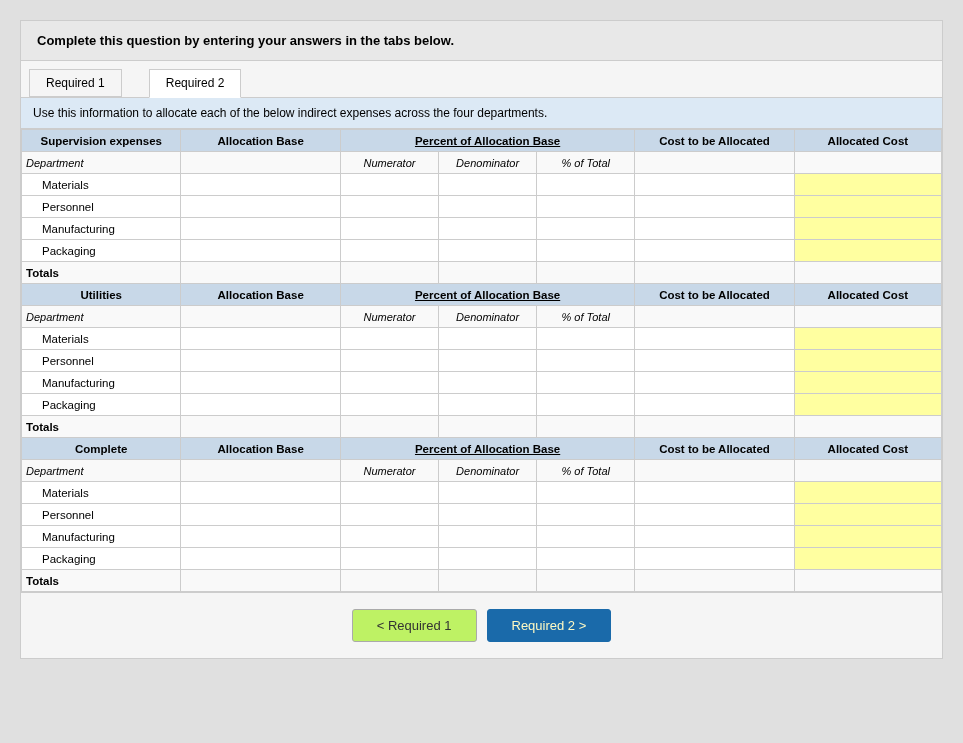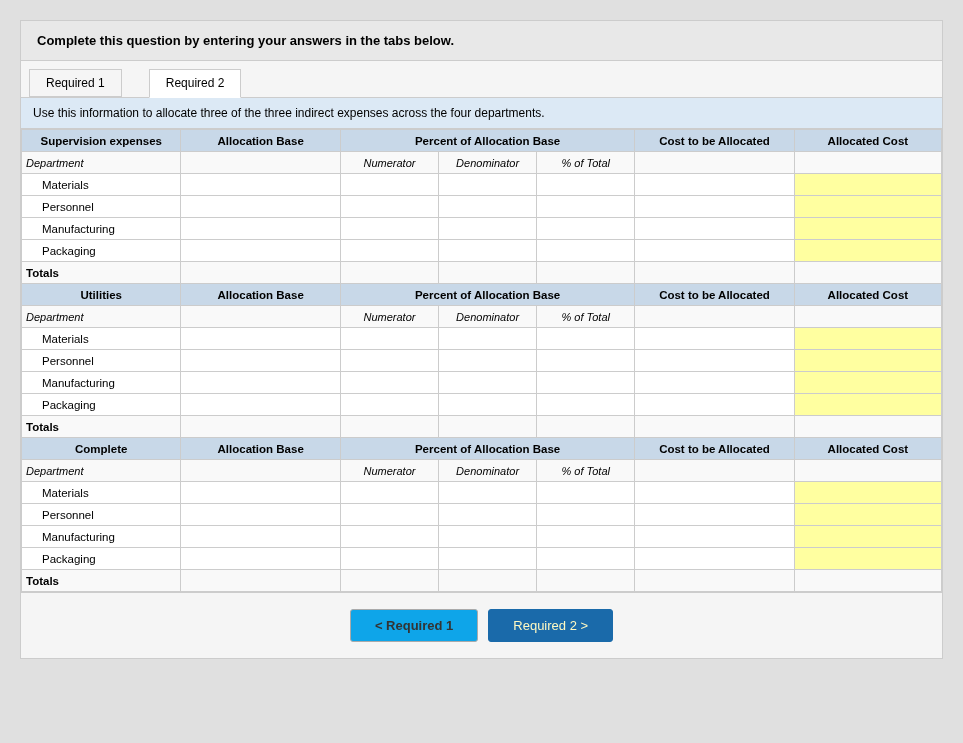--- a/index.html
+++ b/index.html
@@ -19,26 +19,26 @@
     .col-alloc { width: 130px; }
     .col-num { width: 80px; }
     .col-den { width: 80px; }
     .col-pct { width: 80px; }
     .col-cost { width: 130px; }
     .col-allocated { width: 120px; }
     .sub-header td { font-size: 11px; font-style: italic; background: #f9f9f9; }
     .yellow-cell { background: #ffffa0; }
     .indent { padding-left: 20px; }
     .totals-row td { font-weight: bold; background: #f9f9f9; }
-    .pct-header { text-align: center; font-weight: bold; }
+    .pct-header { text-decoration: underline; text-align: center; font-weight: bold; }
     input[type="text"] { border: none; background: transparent; width: 100%; height: 100%; outline: none; font-size: 11.5px; }
     .yellow-input { background: #ffffa0; }
     .nav-footer { display: flex; justify-content: center; gap: 10px; padding: 16px; background: #f5f5f5; border-top: 1px solid #ccc; }
     .nav-btn { padding: 8px 24px; font-size: 13px; cursor: pointer; border: 1px solid #aaa; border-radius: 3px; }
-    .nav-btn.prev { background: #0ea5e9; color: #333; font-weight: bold; }
+    .nav-btn.prev { background: #bef264; color: #333; }
     .nav-btn.next { background: #1a6aaa; color: #fef9c3; border-color: #1a6aaa; }
     .span-pct { text-align: center; }
   </style>
 </head>
 <body>
 
 <div class="container">
   <div class="instruction-bar">
     <span>Complete this question by entering your answers in the tabs below.</span>
   </div>
@@ -46,21 +46,21 @@
   <div class="tabs-bar">
     <div class="tab">
       <span>Required 1</span>
     </div>
     <div class="tab active">
       <span>Required 2</span>
     </div>
   </div>
 
   <div class="info-bar">
-    <span>Use this information to allocate three of the three indirect expenses across the four departments.</span>
+    <span>Use this information to allocate each of the below indirect expenses across the four departments.</span>
   </div>
 
   <div class="content">
     <table>
 
       <tbody>
         <tr class="section-header">
           <td class="col-dept left-align">Supervision expenses</td>
           <td class="col-alloc">Allocation Base</td>
           <td colspan="3" class="pct-header span-pct">Percent of Allocation Base</td>

